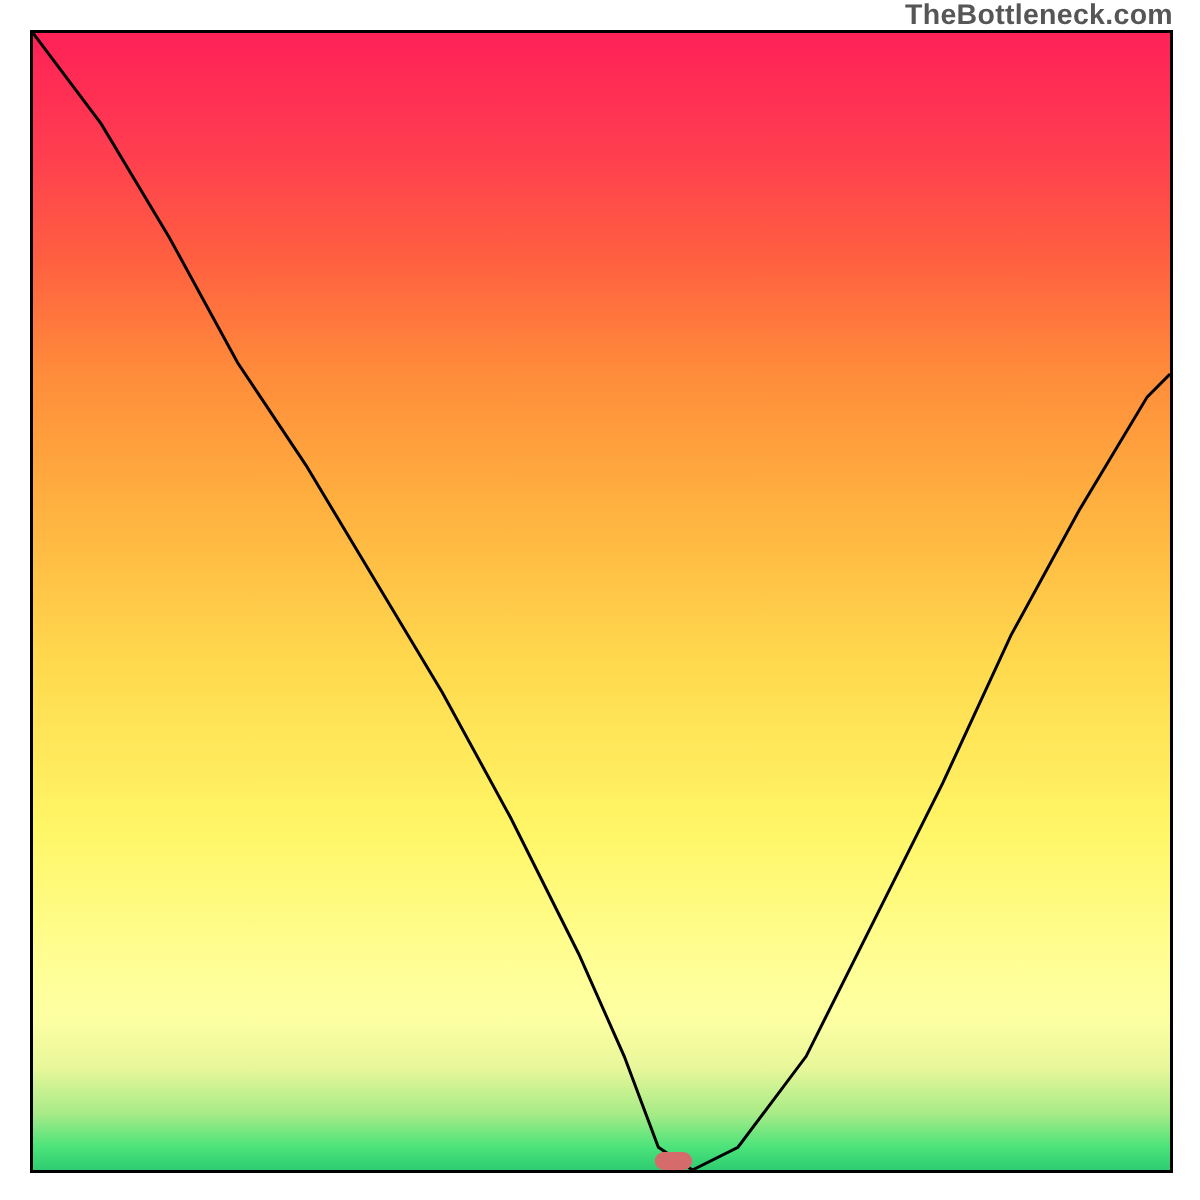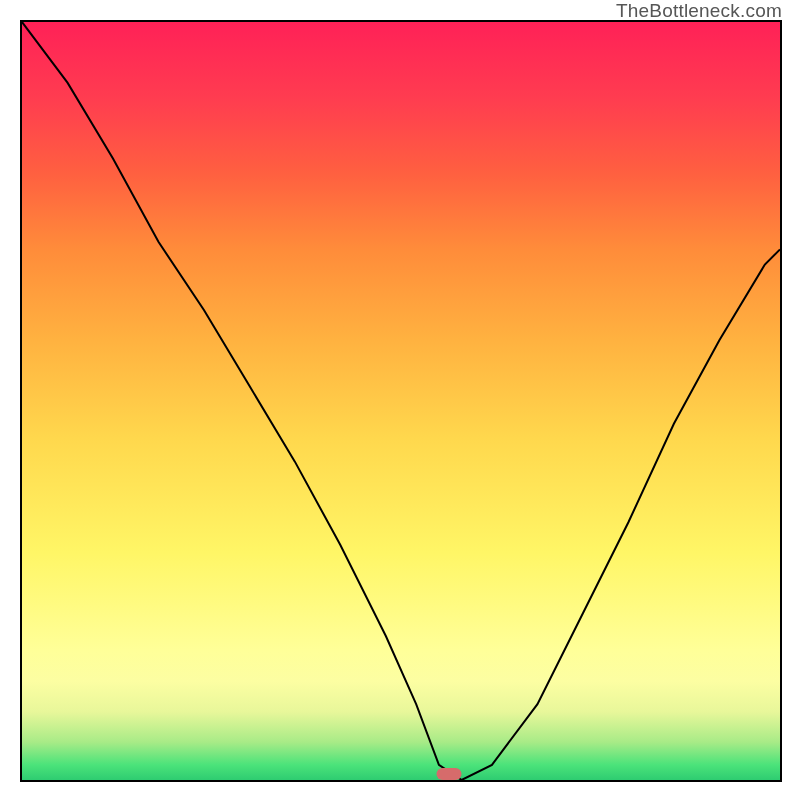--- a/index.html
+++ b/index.html
@@ -38,21 +38,21 @@
       #ff6040 80%,
       #ff3c50 90%,
       #ff2157 100%
     );
   }
   .attribution {
     position: absolute;
     right: 18px;
     top: 0px;
     font-size: 19px;
-    font-weight: normal;
+    font-weight: bold;
     color: #565656;
     letter-spacing: 0.2px;
   }
   .curve-svg {
     position: absolute;
     left: 0;
     top: 0;
     width: 100%;
     height: 100%;
   }

